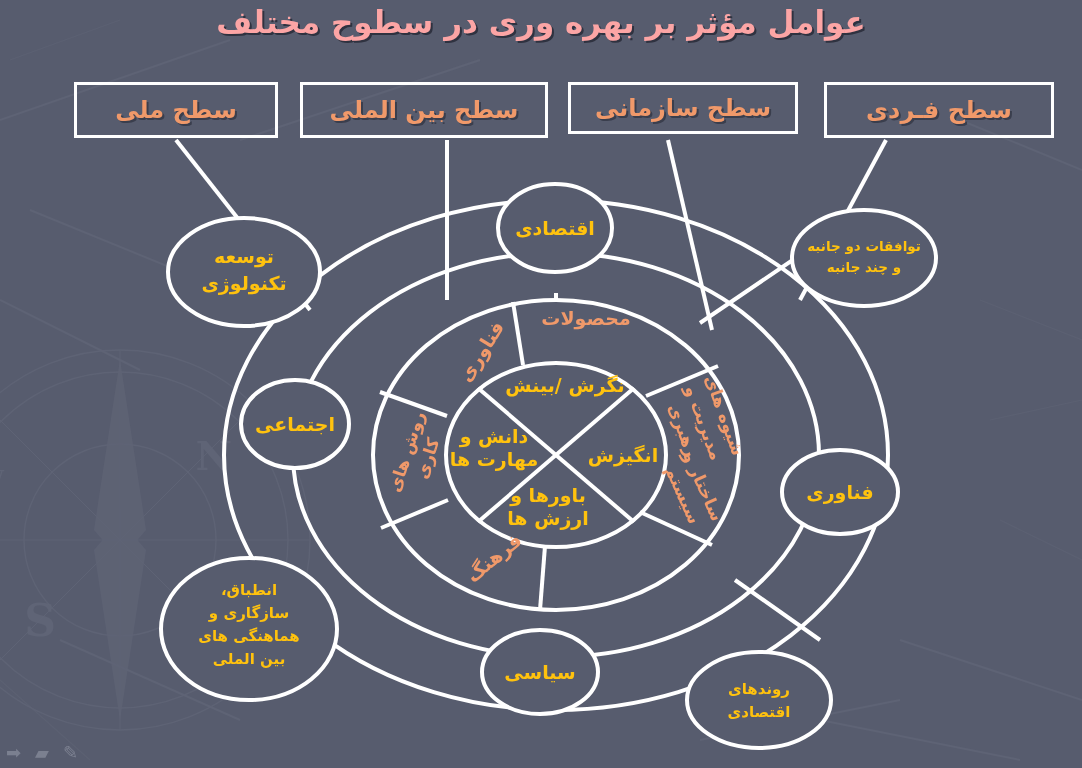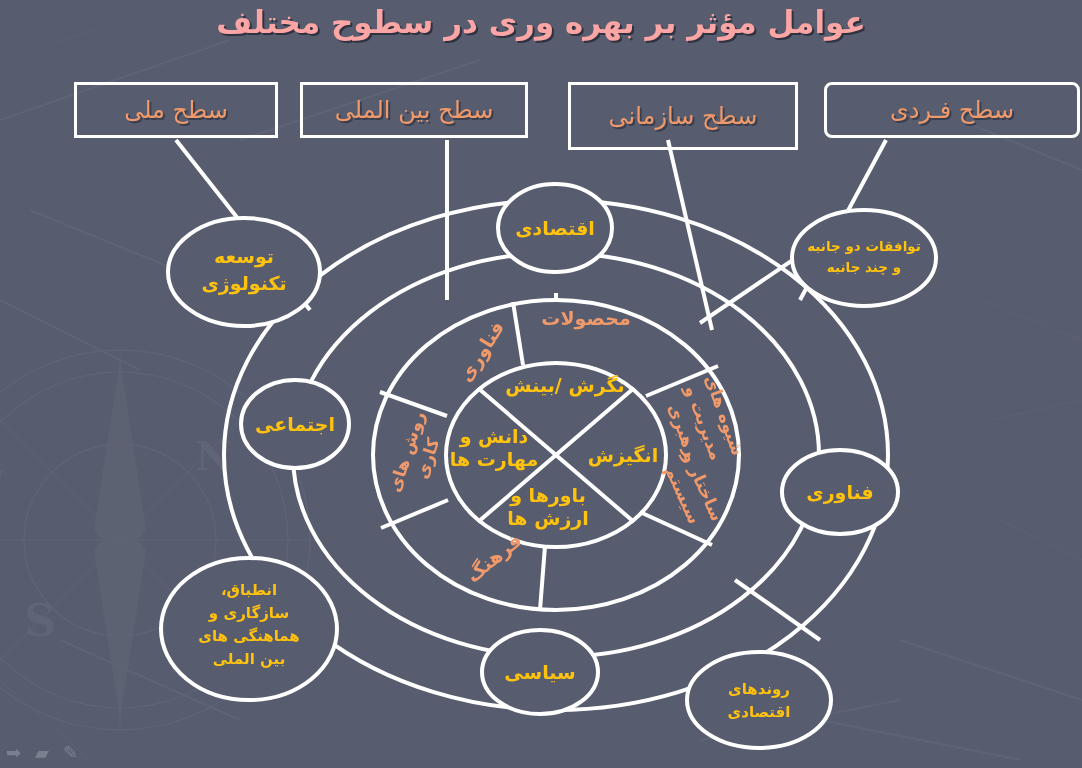--- a/index.html
+++ b/index.html
@@ -22,30 +22,30 @@
     text-shadow:2px 2px 0 #2f3240;
     direction:rtl;
     white-space:nowrap;
   }
   
   .level-box{
     position:absolute;
     border:3px solid #ffffff;
     background:transparent;
     color:#f0996a;
-    font-size:24px;font-weight:normal;
+    font-size:24px;font-weight:bold;
     display:flex;align-items:center;justify-content:center;
     text-shadow:2px 2px 0 #3a3e4d;
     direction:rtl;white-space:nowrap;
     box-sizing:border-box;
   }
   #box-national     {left:74px; top:82px; width:204px;height:56px;}
-  #box-international{left:300px;top:82px; width:228px;height:56px;}
-  #box-organizational{left:568px;top:82px;width:230px;height:68px;}
-  #box-individual   {left:824px;top:82px; width:256px;height:56px;border-radius:8px;}
+  #box-international{left:300px;top:82px; width:248px;height:56px;}
+  #box-organizational{left:568px;top:82px;width:230px;height:52px;}
+  #box-individual   {left:824px;top:82px; width:230px;height:56px;}
 
   
   #diagram{position:absolute;left:0;top:0;width:1082px;height:768px;}
 
   
   .ell-label{
     fill:#ffc20e;font-size:19px;font-weight:bold;
     font-family:"DejaVu Sans","Liberation Sans",sans-serif;
     text-anchor:middle;direction:rtl;
   }

